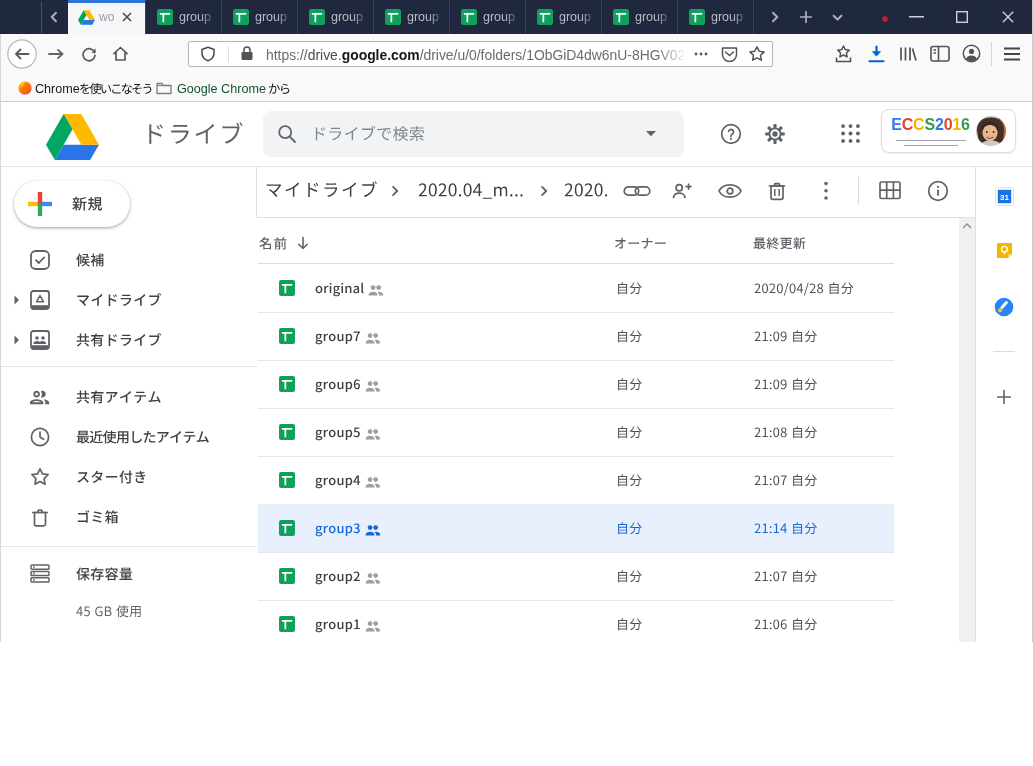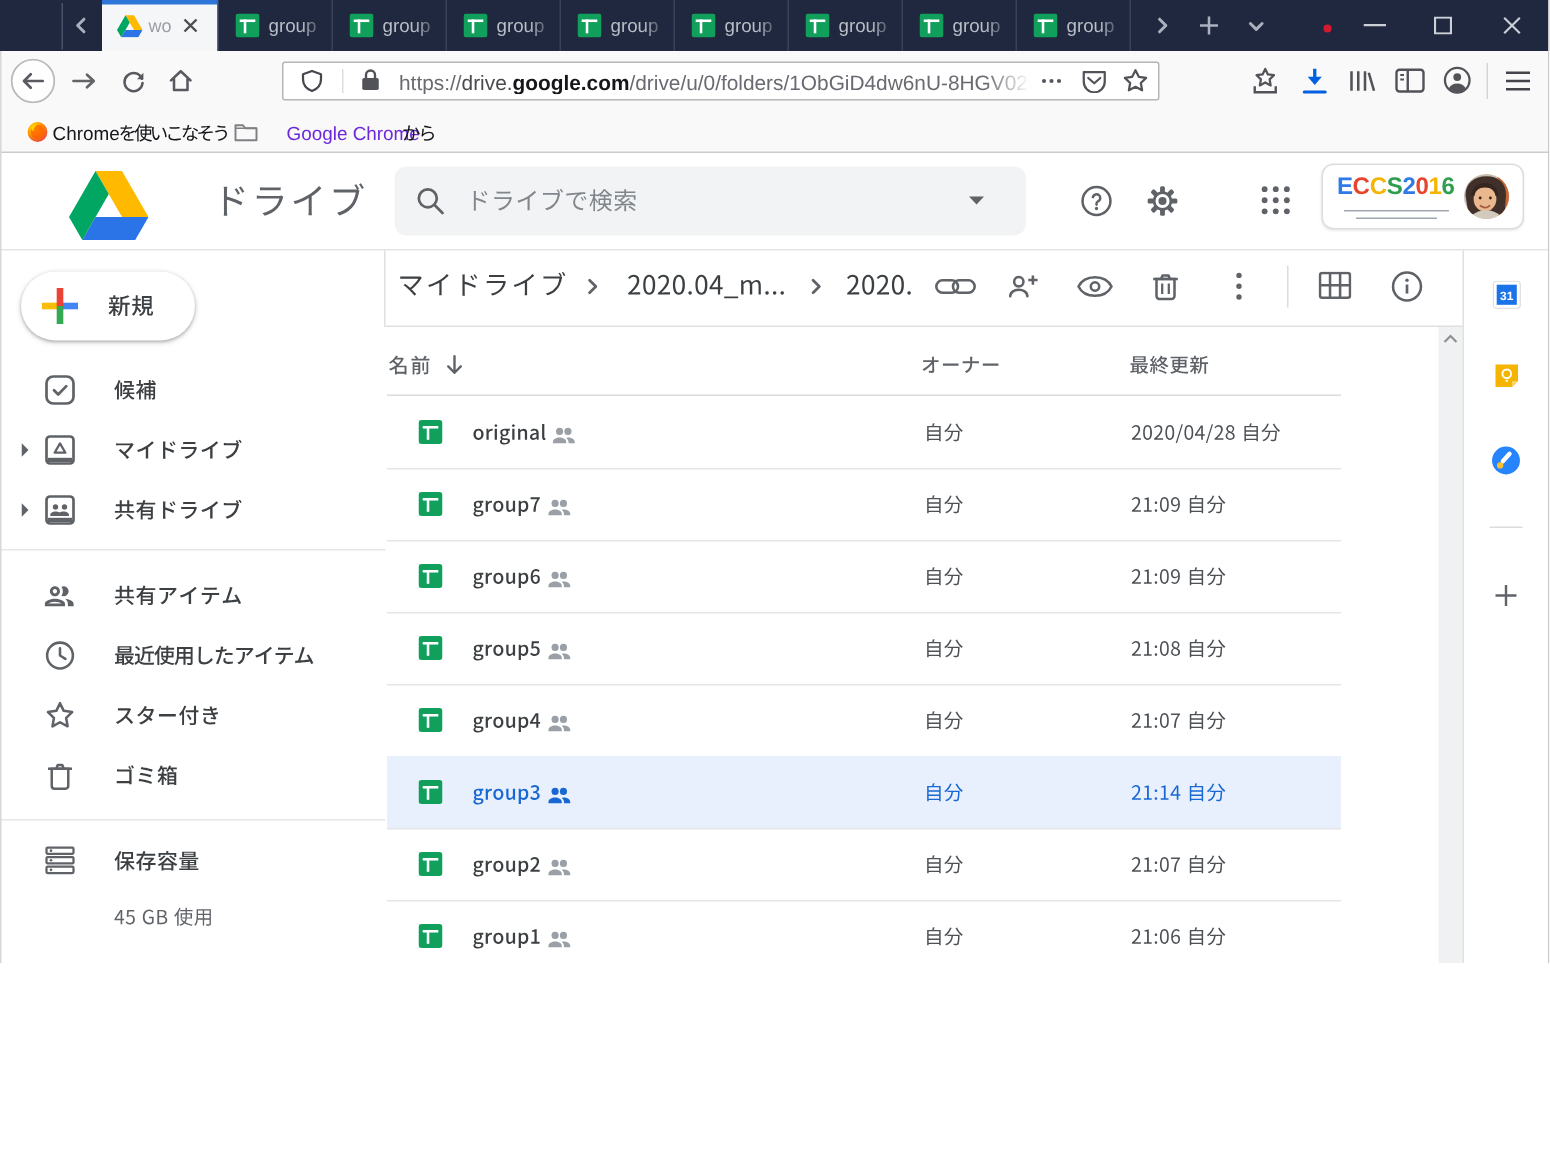--- a/index.html
+++ b/index.html
@@ -178,21 +178,21 @@
       <path d="M7 2.2c2.6 0 4.6 2.1 4.6 4.8S9.6 11.8 7 11.8 2.6 9.6 2.6 7c0-1 0.3-1.9 0.8-2.7C3 5.2 3.4 6.4 4.5 6.7 4 4.8 5.3 2.8 7 2.2z" fill="#ff5d00" opacity="0.75"></path>
     </svg>
     <div class="ab" style="left:35px;top:81.5px;font-size:12.6px;color:#17161b">Chrome</div>
     <svg style="position:absolute;left:78.5px;top:79.0px;overflow:visible" width="73" height="18">
       <path transform="translate(0,14.3)" fill="#17161b" d="M5.7 -9.7Q5.6 -9.4 5.5 -8.9Q5.3 -8.4 5.1 -7.7Q4.9 -7.2 4.5 -6.6Q4.2 -6.0 3.8 -5.5Q4.1 -5.7 4.4 -5.8Q4.7 -5.9 5.0 -5.9Q5.3 -6.0 5.6 -6.0Q6.3 -6.0 6.8 -5.6Q7.3 -5.2 7.3 -4.4Q7.3 -4.2 7.3 -3.8Q7.3 -3.5 7.3 -3.1Q7.3 -2.7 7.3 -2.3Q7.3 -1.9 7.3 -1.6H6.3Q6.4 -1.9 6.4 -2.2Q6.4 -2.5 6.4 -2.9Q6.4 -3.3 6.4 -3.6Q6.4 -3.9 6.4 -4.2Q6.4 -4.7 6.1 -5.0Q5.7 -5.2 5.2 -5.2Q4.7 -5.2 4.1 -4.9Q3.5 -4.7 3.1 -4.3Q2.9 -4.1 2.6 -3.7Q2.3 -3.4 2.0 -3.0L1.2 -3.6Q2.1 -4.5 2.6 -5.3Q3.2 -6.0 3.6 -6.6Q4.0 -7.3 4.2 -7.8Q4.4 -8.3 4.5 -8.8Q4.6 -9.4 4.7 -9.8ZM1.4 -8.4Q1.9 -8.3 2.5 -8.3Q3.1 -8.3 3.5 -8.3Q4.4 -8.3 5.3 -8.3Q6.3 -8.3 7.2 -8.4Q8.2 -8.5 9.1 -8.7L9.0 -7.8Q8.4 -7.7 7.7 -7.6Q6.9 -7.5 6.2 -7.5Q5.5 -7.4 4.8 -7.4Q4.1 -7.4 3.5 -7.4Q3.2 -7.4 2.9 -7.4Q2.5 -7.4 2.2 -7.4Q1.8 -7.5 1.4 -7.5ZM10.8 -5.4Q10.7 -5.4 10.5 -5.3Q10.3 -5.2 10.1 -5.2Q9.9 -5.1 9.8 -5.0Q9.1 -4.8 8.3 -4.4Q7.4 -4.1 6.5 -3.6Q5.9 -3.3 5.4 -3.0Q5.0 -2.6 4.7 -2.3Q4.4 -1.9 4.4 -1.5Q4.4 -1.1 4.6 -0.9Q4.8 -0.7 5.1 -0.5Q5.4 -0.4 5.8 -0.4Q6.2 -0.4 6.7 -0.4Q7.4 -0.4 8.3 -0.4Q9.2 -0.5 10.0 -0.7L10.0 0.3Q9.5 0.4 8.9 0.4Q8.4 0.5 7.8 0.5Q7.2 0.5 6.6 0.5Q5.8 0.5 5.0 0.4Q4.3 0.2 3.9 -0.2Q3.5 -0.6 3.5 -1.3Q3.5 -1.9 3.7 -2.3Q4.0 -2.8 4.4 -3.2Q4.8 -3.6 5.4 -3.9Q5.9 -4.2 6.5 -4.5Q7.0 -4.8 7.6 -5.0Q8.1 -5.3 8.6 -5.5Q9.0 -5.7 9.4 -5.9Q9.7 -6.0 10.0 -6.1Q10.2 -6.2 10.4 -6.3Z M14.3 -9.0H22.2V-8.1H14.3ZM15.6 -6.1V-4.3H20.9V-6.1ZM14.7 -6.9H21.8V-3.5H14.7ZM15.5 -3.3Q16.1 -2.3 17.1 -1.6Q18.1 -0.9 19.4 -0.4Q20.8 -0.0 22.4 0.2Q22.3 0.3 22.2 0.4Q22.0 0.6 22.0 0.7Q21.9 0.9 21.8 1.0Q20.2 0.8 18.8 0.3Q17.4 -0.3 16.4 -1.1Q15.4 -1.9 14.7 -3.0ZM17.8 -10.3H18.7V-4.8Q18.7 -4.1 18.6 -3.4Q18.5 -2.7 18.3 -2.1Q18.0 -1.4 17.6 -0.8Q17.1 -0.3 16.4 0.2Q15.6 0.7 14.5 1.0Q14.4 0.9 14.3 0.8Q14.2 0.6 14.1 0.5Q14.0 0.4 13.9 0.3Q15.0 -0.0 15.7 -0.4Q16.4 -0.8 16.8 -1.3Q17.3 -1.9 17.5 -2.4Q17.6 -3.0 17.7 -3.6Q17.8 -4.2 17.8 -4.9ZM13.8 -10.4 14.7 -10.1Q14.3 -9.0 13.7 -8.0Q13.1 -7.0 12.5 -6.1Q11.9 -5.3 11.2 -4.6Q11.1 -4.7 11.0 -4.9Q10.9 -5.0 10.8 -5.2Q10.7 -5.4 10.7 -5.5Q11.3 -6.1 11.9 -6.9Q12.5 -7.6 13.0 -8.5Q13.5 -9.4 13.8 -10.4ZM12.5 -7.1 13.4 -8.0 13.4 -8.0V1.0H12.5Z M23.5 -8.6Q23.5 -8.4 23.5 -8.2Q23.5 -8.0 23.5 -7.8Q23.4 -7.6 23.4 -7.4Q23.4 -7.0 23.4 -6.5Q23.4 -6.0 23.5 -5.5Q23.5 -5.0 23.5 -4.5Q23.6 -3.5 23.9 -2.7Q24.1 -1.9 24.4 -1.5Q24.8 -1.1 25.2 -1.1Q25.4 -1.1 25.7 -1.3Q25.9 -1.5 26.1 -1.9Q26.3 -2.2 26.4 -2.7Q26.6 -3.1 26.7 -3.6L27.5 -2.7Q27.1 -1.7 26.8 -1.0Q26.4 -0.4 26.0 -0.2Q25.6 0.1 25.2 0.1Q24.6 0.1 24.1 -0.3Q23.5 -0.7 23.1 -1.7Q22.7 -2.6 22.6 -4.2Q22.5 -4.8 22.5 -5.4Q22.5 -6.0 22.4 -6.6Q22.4 -7.2 22.4 -7.5Q22.4 -7.7 22.4 -8.1Q22.4 -8.4 22.4 -8.6ZM30.0 -8.2Q30.3 -7.8 30.6 -7.3Q30.9 -6.7 31.1 -6.1Q31.4 -5.4 31.6 -4.8Q31.8 -4.1 31.9 -3.4Q32.1 -2.7 32.1 -2.1L31.1 -1.7Q31.1 -2.6 30.9 -3.4Q30.7 -4.3 30.4 -5.1Q30.1 -5.9 29.8 -6.7Q29.4 -7.4 29.0 -7.9Z M34.1 -8.6Q34.8 -8.6 35.6 -8.5Q36.4 -8.5 37.3 -8.5Q37.9 -8.5 38.5 -8.5Q39.1 -8.5 39.7 -8.6Q40.2 -8.6 40.7 -8.7V-7.6Q40.2 -7.6 39.7 -7.6Q39.1 -7.5 38.5 -7.5Q37.9 -7.5 37.3 -7.5Q36.4 -7.5 35.6 -7.5Q34.8 -7.6 34.1 -7.6ZM34.6 -3.7Q34.5 -3.3 34.4 -3.0Q34.3 -2.6 34.3 -2.3Q34.3 -1.6 35.1 -1.1Q35.8 -0.7 37.3 -0.7Q38.1 -0.7 38.9 -0.8Q39.7 -0.8 40.3 -0.9Q41.0 -1.0 41.5 -1.2L41.5 -0.1Q41.0 -0.0 40.4 0.1Q39.7 0.2 38.9 0.3Q38.2 0.3 37.3 0.3Q36.0 0.3 35.1 0.0Q34.3 -0.2 33.8 -0.8Q33.3 -1.3 33.3 -2.1Q33.3 -2.5 33.4 -3.0Q33.5 -3.4 33.6 -3.8Z M42.8 -7.8Q43.1 -7.7 43.5 -7.7Q43.9 -7.7 44.3 -7.7Q45.0 -7.7 45.7 -7.7Q46.4 -7.8 47.1 -7.9Q47.9 -8.1 48.6 -8.3L48.6 -7.4Q48.0 -7.2 47.3 -7.1Q46.6 -7.0 45.8 -6.9Q45.0 -6.8 44.3 -6.8Q44.0 -6.8 43.6 -6.8Q43.2 -6.8 42.9 -6.8ZM47.2 -9.8Q47.1 -9.5 47.0 -9.0Q46.9 -8.6 46.7 -8.1Q46.6 -7.6 46.4 -7.1Q46.1 -6.2 45.7 -5.3Q45.2 -4.3 44.7 -3.4Q44.2 -2.4 43.7 -1.7L42.8 -2.2Q43.2 -2.7 43.6 -3.3Q44.0 -4.0 44.3 -4.6Q44.7 -5.3 45.0 -6.0Q45.3 -6.6 45.5 -7.2Q45.7 -7.7 45.9 -8.5Q46.0 -9.2 46.1 -9.9ZM50.1 -6.0Q50.0 -5.6 50.0 -5.3Q50.0 -5.0 50.0 -4.6Q50.0 -4.3 50.1 -3.9Q50.1 -3.4 50.1 -2.9Q50.1 -2.4 50.2 -1.9Q50.2 -1.5 50.2 -1.2Q50.2 -0.7 49.9 -0.3Q49.7 0.1 49.3 0.4Q48.8 0.6 48.0 0.6Q47.3 0.6 46.8 0.4Q46.2 0.2 45.9 -0.1Q45.6 -0.5 45.6 -1.1Q45.6 -1.7 45.9 -2.1Q46.2 -2.5 46.8 -2.8Q47.3 -3.0 48.0 -3.0Q49.1 -3.0 49.9 -2.7Q50.8 -2.4 51.5 -2.0Q52.2 -1.5 52.7 -1.1L52.2 -0.3Q51.8 -0.6 51.4 -0.9Q50.9 -1.3 50.4 -1.6Q49.9 -1.8 49.3 -2.0Q48.7 -2.2 48.0 -2.2Q47.3 -2.2 46.9 -1.9Q46.5 -1.7 46.5 -1.2Q46.5 -0.8 46.8 -0.5Q47.2 -0.3 47.9 -0.3Q48.4 -0.3 48.7 -0.4Q49.0 -0.6 49.1 -0.9Q49.3 -1.1 49.3 -1.5Q49.3 -1.8 49.2 -2.4Q49.2 -2.9 49.2 -3.6Q49.2 -4.2 49.1 -4.8Q49.1 -5.5 49.1 -6.0ZM52.5 -5.6Q52.2 -5.9 51.7 -6.2Q51.2 -6.6 50.6 -6.9Q50.1 -7.1 49.7 -7.3L50.2 -8.1Q50.5 -7.9 50.9 -7.7Q51.3 -7.5 51.7 -7.3Q52.2 -7.1 52.5 -6.8Q52.8 -6.6 53.1 -6.4Z M55.2 -9.2Q55.4 -9.2 55.7 -9.2Q55.9 -9.1 56.2 -9.1Q56.4 -9.1 56.7 -9.2Q57.1 -9.2 57.6 -9.2Q58.0 -9.2 58.5 -9.2Q59.0 -9.3 59.4 -9.3Q59.8 -9.3 60.0 -9.3Q60.2 -9.4 60.4 -9.4Q60.5 -9.4 60.6 -9.5L61.3 -8.7Q61.1 -8.7 60.9 -8.5Q60.7 -8.4 60.6 -8.3Q60.3 -8.1 60.0 -7.8Q59.6 -7.5 59.2 -7.1Q58.8 -6.8 58.4 -6.4Q58.0 -6.1 57.6 -5.8Q57.2 -5.5 56.9 -5.3Q57.9 -5.4 58.9 -5.4Q59.9 -5.5 60.9 -5.6Q61.9 -5.6 62.8 -5.6L62.8 -4.7Q61.9 -4.8 61.1 -4.7Q60.2 -4.7 59.7 -4.7Q59.2 -4.6 58.8 -4.4Q58.4 -4.2 58.0 -3.9Q57.7 -3.5 57.5 -3.1Q57.3 -2.8 57.3 -2.3Q57.3 -1.7 57.6 -1.3Q57.9 -1.0 58.4 -0.8Q58.9 -0.6 59.4 -0.5Q60.0 -0.4 60.4 -0.4Q60.9 -0.4 61.2 -0.5L61.0 0.5Q58.7 0.6 57.5 -0.1Q56.3 -0.8 56.3 -2.2Q56.3 -2.7 56.6 -3.2Q56.8 -3.6 57.1 -4.0Q57.5 -4.3 57.8 -4.5Q56.8 -4.4 55.6 -4.3Q54.4 -4.1 53.3 -3.9L53.2 -4.9Q53.7 -4.9 54.3 -5.0Q54.9 -5.1 55.4 -5.1Q55.9 -5.5 56.5 -5.9Q57.0 -6.4 57.6 -6.9Q58.2 -7.4 58.7 -7.8Q59.2 -8.2 59.4 -8.4Q59.3 -8.4 59.0 -8.4Q58.6 -8.4 58.2 -8.4Q57.8 -8.4 57.4 -8.3Q57.0 -8.3 56.7 -8.3Q56.4 -8.3 56.2 -8.3Q56.0 -8.2 55.7 -8.2Q55.5 -8.2 55.3 -8.2Z M71.3 -4.1Q71.3 -4.6 71.0 -5.0Q70.7 -5.4 70.3 -5.6Q69.8 -5.9 69.1 -5.9Q68.4 -5.9 67.8 -5.8Q67.2 -5.6 66.7 -5.5Q66.2 -5.4 65.8 -5.2Q65.5 -5.2 65.2 -5.1Q65.0 -5.0 64.8 -4.9L64.4 -6.0Q64.7 -6.0 65.0 -6.1Q65.3 -6.1 65.6 -6.2Q66.0 -6.3 66.6 -6.4Q67.2 -6.6 67.9 -6.7Q68.6 -6.8 69.3 -6.8Q70.1 -6.8 70.8 -6.5Q71.5 -6.2 71.9 -5.5Q72.3 -4.9 72.3 -4.1Q72.3 -3.1 71.9 -2.3Q71.5 -1.5 70.7 -0.9Q69.9 -0.3 68.9 0.0Q67.9 0.4 66.7 0.6L66.2 -0.3Q67.3 -0.5 68.2 -0.8Q69.1 -1.1 69.8 -1.5Q70.5 -2.0 70.9 -2.6Q71.3 -3.3 71.3 -4.1ZM66.1 -9.6Q66.6 -9.5 67.3 -9.4Q68.0 -9.3 68.8 -9.2Q69.5 -9.2 70.2 -9.1Q70.9 -9.1 71.3 -9.1L71.2 -8.1Q70.7 -8.2 70.0 -8.2Q69.3 -8.3 68.6 -8.3Q67.8 -8.4 67.1 -8.5Q66.5 -8.6 65.9 -8.7Z"></path>
     </svg>
     <svg style="position:absolute;left:156px;top:81px" width="16" height="14" viewBox="0 0 16 14">
       <path d="M1 2.5h5l1.5 2H15V12.5H1z" fill="#f9f9fa" stroke="#7e8084" stroke-width="1.3" stroke-linejoin="round"></path>
       <path d="M1 4.5h14" stroke="#7e8084" stroke-width="1.1"></path>
     </svg>
-    <div class="ab" style="left:191px;top:81.5px;font-size:12.6px;color:#6d28d9">Google Chrome</div>
+    <div class="ab" style="left:177px;top:81.5px;font-size:12.6px;color:#14532d">Google Chrome</div>
     <svg style="position:absolute;left:267.5px;top:79.0px;overflow:visible" width="22" height="18">
       <path transform="translate(0,14.3)" fill="#17161b" d="M5.4 -9.6Q5.4 -9.4 5.3 -9.2Q5.3 -9.1 5.2 -8.9Q5.2 -8.7 5.1 -8.3Q5.1 -7.9 5.0 -7.5Q4.9 -7.0 4.8 -6.7Q4.7 -6.1 4.5 -5.5Q4.3 -4.8 4.1 -4.1Q3.9 -3.3 3.6 -2.6Q3.3 -1.8 2.9 -1.0Q2.6 -0.3 2.1 0.4L1.1 -0.0Q1.6 -0.6 1.9 -1.3Q2.3 -2.0 2.6 -2.7Q2.9 -3.5 3.2 -4.2Q3.4 -5.0 3.6 -5.6Q3.8 -6.2 3.9 -6.7Q4.0 -7.4 4.1 -8.2Q4.2 -9.0 4.2 -9.7ZM9.6 -8.3Q9.9 -7.9 10.2 -7.3Q10.6 -6.8 10.9 -6.1Q11.2 -5.5 11.5 -4.9Q11.7 -4.3 11.9 -3.9L10.9 -3.4Q10.8 -3.9 10.5 -4.5Q10.3 -5.1 10.0 -5.8Q9.7 -6.4 9.4 -6.9Q9.0 -7.5 8.7 -7.9ZM1.0 -6.9Q1.2 -6.9 1.5 -6.9Q1.8 -6.9 2.1 -6.9Q2.3 -6.9 2.8 -6.9Q3.2 -7.0 3.7 -7.0Q4.2 -7.1 4.7 -7.1Q5.2 -7.1 5.6 -7.2Q6.1 -7.2 6.3 -7.2Q6.9 -7.2 7.3 -7.0Q7.8 -6.9 8.0 -6.4Q8.3 -5.9 8.3 -5.1Q8.3 -4.4 8.2 -3.5Q8.2 -2.7 8.0 -1.9Q7.9 -1.2 7.6 -0.7Q7.3 -0.1 6.8 0.2Q6.4 0.4 5.8 0.4Q5.4 0.4 5.0 0.3Q4.6 0.2 4.3 0.2L4.2 -0.8Q4.4 -0.8 4.7 -0.7Q5.0 -0.7 5.3 -0.6Q5.5 -0.6 5.7 -0.6Q6.0 -0.6 6.3 -0.7Q6.6 -0.8 6.8 -1.2Q7.0 -1.7 7.1 -2.3Q7.2 -2.9 7.3 -3.6Q7.4 -4.3 7.4 -5.0Q7.4 -5.6 7.2 -5.8Q7.0 -6.1 6.7 -6.2Q6.4 -6.3 6.0 -6.3Q5.7 -6.3 5.2 -6.3Q4.7 -6.2 4.1 -6.2Q3.5 -6.1 3.0 -6.1Q2.4 -6.0 2.2 -6.0Q2.0 -6.0 1.6 -5.9Q1.3 -5.9 1.1 -5.8Z M14.9 -9.6Q15.3 -9.5 16.0 -9.4Q16.6 -9.2 17.3 -9.1Q18.0 -8.9 18.6 -8.8Q19.3 -8.7 19.7 -8.7L19.4 -7.8Q19.1 -7.8 18.6 -7.9Q18.1 -8.0 17.5 -8.1Q17.0 -8.2 16.4 -8.3Q15.9 -8.4 15.4 -8.5Q15.0 -8.6 14.7 -8.7ZM14.6 -7.4Q14.6 -7.1 14.5 -6.6Q14.4 -6.2 14.4 -5.7Q14.3 -5.2 14.2 -4.7Q14.2 -4.2 14.1 -3.9Q15.0 -4.7 16.0 -5.1Q17.0 -5.5 18.1 -5.5Q19.1 -5.5 19.8 -5.1Q20.5 -4.8 20.9 -4.2Q21.3 -3.6 21.3 -2.9Q21.3 -2.1 20.9 -1.4Q20.5 -0.7 19.7 -0.3Q18.9 0.2 17.7 0.4Q16.5 0.6 14.8 0.4L14.5 -0.6Q16.4 -0.3 17.7 -0.6Q19.0 -0.8 19.6 -1.5Q20.3 -2.1 20.3 -2.9Q20.3 -3.4 20.0 -3.8Q19.7 -4.2 19.2 -4.4Q18.7 -4.6 18.1 -4.6Q16.9 -4.6 15.9 -4.2Q14.9 -3.7 14.3 -2.9Q14.1 -2.8 14.0 -2.6Q14.0 -2.5 13.9 -2.3L13.0 -2.5Q13.1 -2.9 13.1 -3.4Q13.2 -3.9 13.3 -4.4Q13.4 -5.0 13.4 -5.5Q13.5 -6.1 13.5 -6.6Q13.6 -7.2 13.6 -7.5Z"></path>
     </svg>
     <div class="ab" style="left:0;top:102px;width:1033px;height:64.5px;background:#fff;border-bottom:1px solid #e4e5e7"></div>
     <svg style="position:absolute;left:46px;top:114px" width="53" height="46" viewBox="0 0 1443 1250">
       <path fill="#2a74e8" d="M240 1250l241-417h962l-241 417z"></path>
       <path fill="#ffba00" d="M962 833h481L962 0H481z"></path>
       <path fill="#00a661" d="M0 833l241 417 481-833L481 0z"></path>
     </svg>
     <svg style="position:absolute;left:142.0px;top:114.9px;overflow:visible" width="103" height="35">

